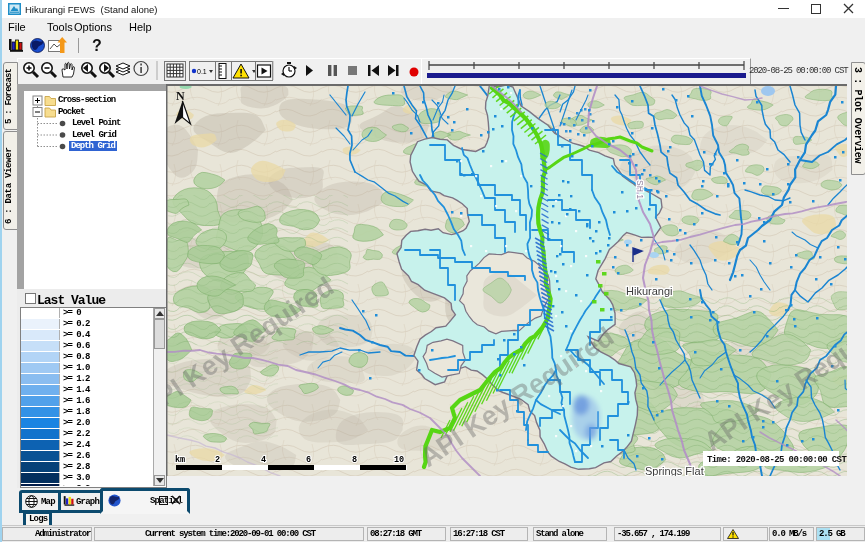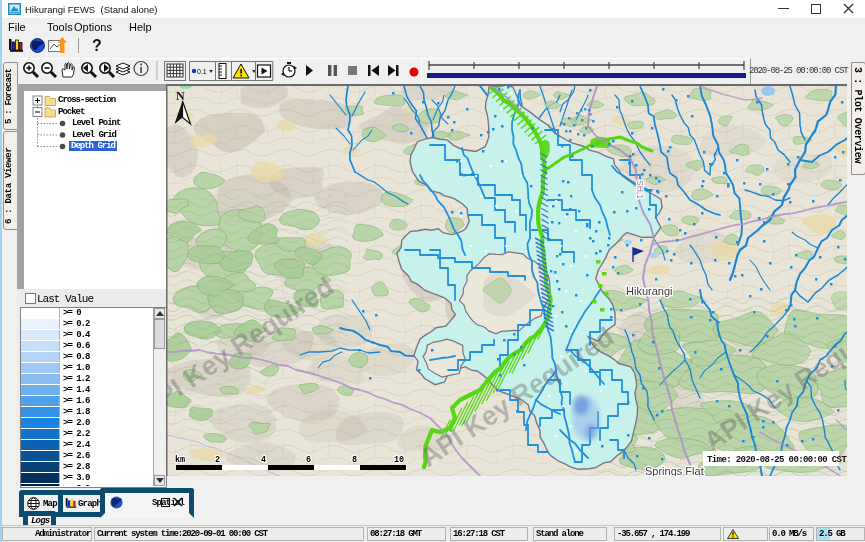--- a/index.html
+++ b/index.html
@@ -19,21 +19,21 @@
   .vtab{position:absolute;background:#f2f0e9;border:1px solid #8f8f8f;border-radius:3px 0 0 3px;}
   .vtabtext{position:absolute;font-family:"Liberation Mono",monospace;font-size:9px;font-weight:bold;color:#000;white-space:nowrap;letter-spacing:-0.8px;}
   
   #treepanel{left:17px;top:84px;width:148px;height:199px;background:#fff;border:7px solid #a3a3a3;}
   .treerow{position:absolute;white-space:nowrap;font-family:"Liberation Mono",monospace;font-size:9px;font-weight:bold;letter-spacing:-1.0px;color:#000;}
   #legendpanel{left:17px;top:289px;width:149px;height:199px;background:#ececec;}
   .legrow{position:absolute;height:11px;width:129px;border-bottom:1px solid #b8b8b8;}
   .legsw{position:absolute;left:0;top:0;width:38px;height:10px;}
   .leglab{position:absolute;left:38px;top:0;width:91px;height:10px;background:#fff;border-left:1px solid #b0b0b0;font-family:"Liberation Mono",monospace;font-weight:bold;font-size:9px;letter-spacing:-1px;padding-left:3px;box-sizing:border-box;}
   
-  .btab{position:absolute;background:#f0f0f0;border:5px solid #0c4a6e;border-radius:3px 3px 0 0;font-family:"Liberation Mono",monospace;font-weight:bold;font-size:9px;letter-spacing:-0.8px;}
+  .btab{position:absolute;background:#f0f0f0;border:3px solid #0c4a6e;border-radius:3px 3px 0 0;font-family:"Liberation Mono",monospace;font-weight:bold;font-size:9px;letter-spacing:-0.8px;}
   
   #statusbar{left:0;top:525px;width:865px;height:17px;background:#ededed;border-top:1px solid #c8c8c8;}
   .scell{position:absolute;top:1px;height:14px;background:#ededed;border:1px solid #b4b4b4;font-family:"Liberation Mono",monospace;font-weight:bold;font-size:9px;letter-spacing:-1.15px;color:#000;white-space:nowrap;padding:1px 0 0 2px;box-sizing:border-box;}
 </style>
 </head>
 <body>
 <div id="leftedge" class="abs"></div>
 
 <div id="titlebar" class="abs">
   <svg class="abs" style="left:8px;top:3px" width="13" height="12" viewBox="0 0 13 12">
@@ -251,21 +251,21 @@
   </svg>
   <div class="treerow" style="left:34px;top:4px;">Cross-section</div>
   <div class="treerow" style="left:34px;top:15.5px;">Pocket</div>
   <div class="treerow" style="left:48px;top:27px;">Level Point</div>
   <div class="treerow" style="left:48px;top:38.5px;">Level Grid</div>
   <div class="treerow" style="left:45px;top:49.5px;background:#2f63d2;color:#fff;padding:0 2px;">Depth Grid</div>
 </div>
 
 <div id="legendpanel" class="abs">
   <div class="abs" style="left:8px;top:4px;width:9px;height:9px;background:#fff;border:1px solid #777;"></div>
-  <div class="abs mono" style="left:20px;top:4px;font-size:11px;font-weight:normal;letter-spacing:-1px;">Last Value</div>
+  <div class="abs mono" style="left:20px;top:4px;font-size:13px;font-weight:bold;letter-spacing:-1px;">Last Value</div>
   <div class="abs" style="left:3px;top:18px;width:145px;height:179px;background:#fff;border:1px solid #808080;">
     <div class="legrow" style="top:0px">
         <div class="legsw" style="background:#ffffff"></div>
         <div class="leglab">&gt;= 0</div>
       </div>
     <div class="legrow" style="top:11px">
         <div class="legsw" style="background:#eaf2fc"></div>
         <div class="leglab">&gt;= 0.2</div>
       </div>
     <div class="legrow" style="top:22px">
@@ -1088,26 +1088,26 @@
     <path d="M2 4 Q5 1.5 8 3 Q11 4 13 3 Q13.5 6 11 7 Q8 8 7 11 Q5 13 3 11 Q1 8 2 4Z" fill="#12246a"></path>
   </svg>
   <span class="abs" style="left:36px;top:5px;margin-left:11px;">Spatial</span>
   <div class="abs" style="left:56px;top:5px;width:7px;height:7px;border:1.4px solid #111;"></div>
   <svg class="abs" style="left:68px;top:4px" width="10" height="10">
       <path d="M1 1 L9 9 M9 1 L1 9" stroke="#111" stroke-width="1.6"></path>
     </svg>
 </div>
 
 <div class="btab abs" style="left:23px;top:511px;width:23px;height:12px;border-radius:2px;background:#f7f6f3;">
-    <span class="abs" style="left:3px;top:0px;font-style:italic;">Logs</span>
+    <span class="abs" style="left:3px;top:0px;">Logs</span>
   </div>
 
 <div id="statusbar" class="abs">
   <div class="scell" style="left:2px;width:90px;padding-left:32px;">Administrator</div>
-  <div class="scell" style="left:94px;width:270px;">Current system time:2020-09-01 00:00 CST</div>
+  <div class="scell" style="left:94px;width:270px;text-align:center;">Current system time:2020-09-01 00:00 CST</div>
   <div class="scell" style="left:367px;width:79px;">08:27:18 GMT</div>
   <div class="scell" style="left:450px;width:78px;">16:27:18 CST</div>
   <div class="scell" style="left:533px;width:74px;">Stand alone</div>
   <div class="scell" style="left:614px;width:107px;">-35.657 , 174.199</div>
   <div class="scell" style="left:723px;width:45px;">
     <svg class="abs" style="left:3px;top:1px" width="12" height="10" viewBox="0 0 12 10">
         <path d="M6 0.5 L11.5 9.5 L0.5 9.5 Z" fill="#ffe000" stroke="#111" stroke-width="0.8"></path>
         <rect x="5.4" y="3" width="1.2" height="3.5" fill="#111"></rect>
         <rect x="5.4" y="7.4" width="1.2" height="1.2" fill="#111"></rect>
       </svg>

